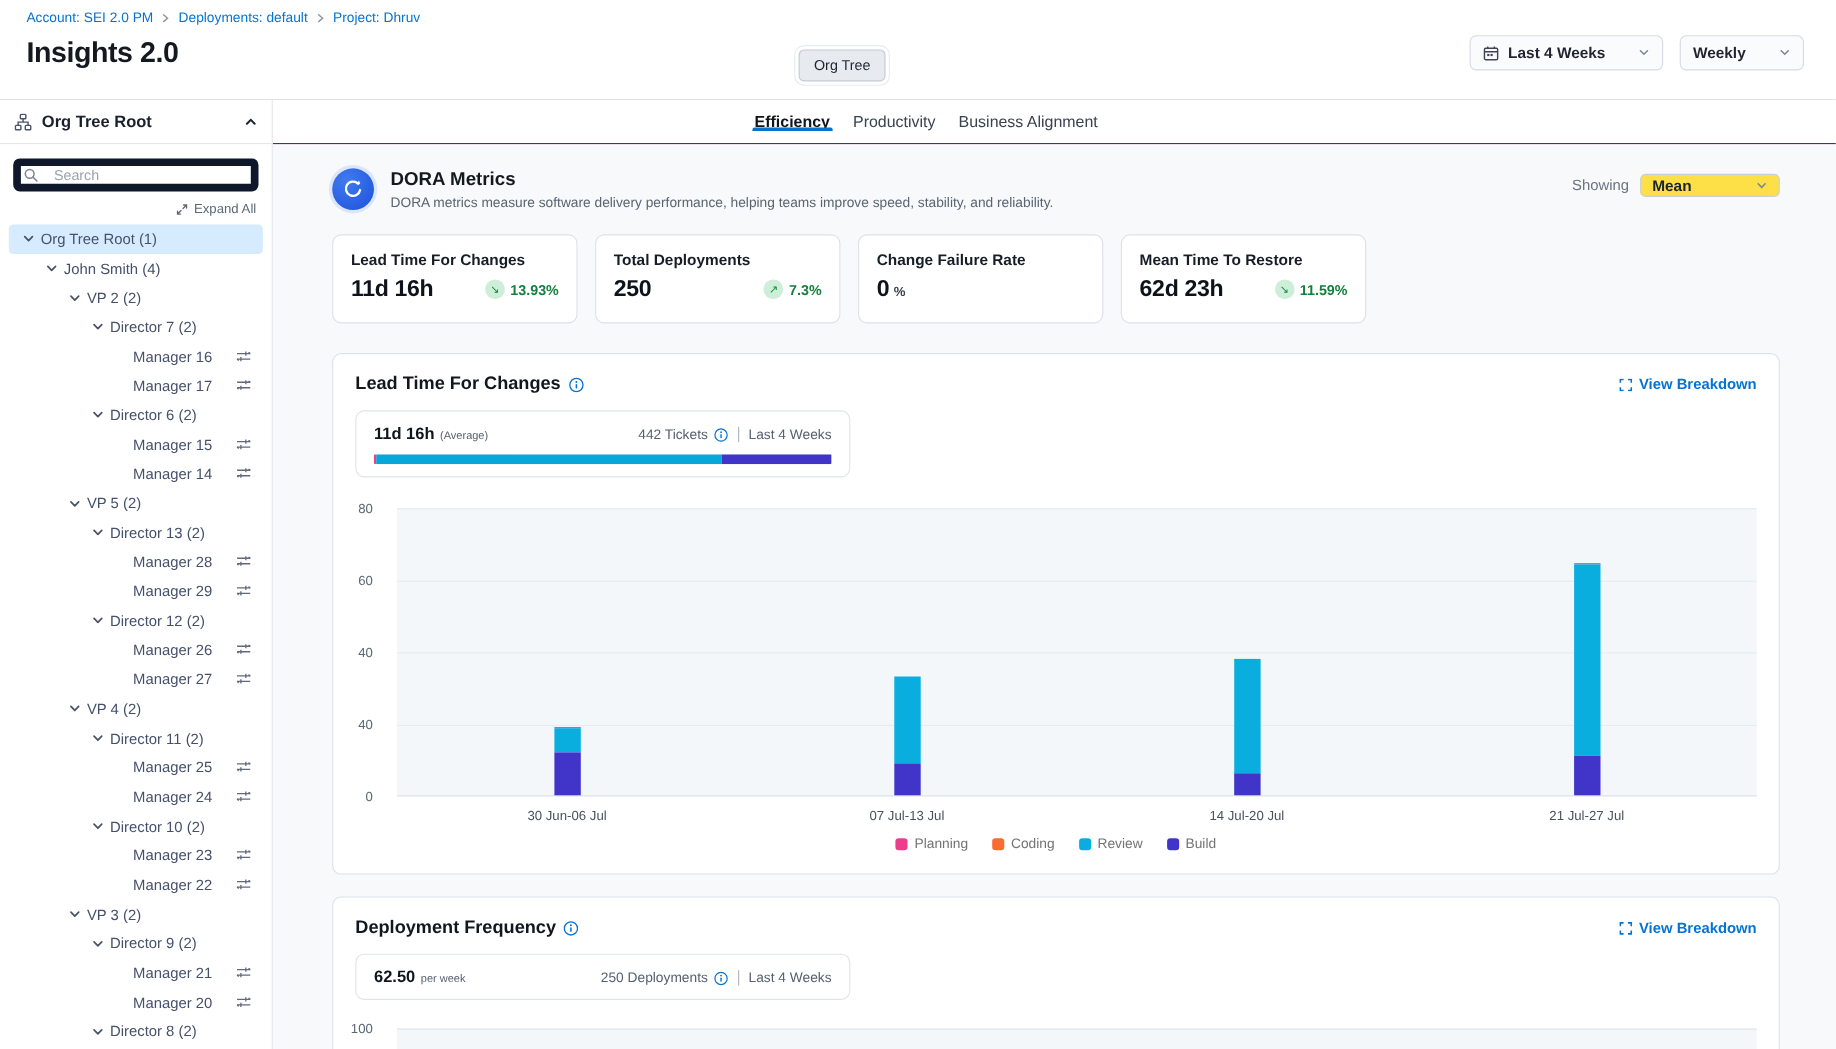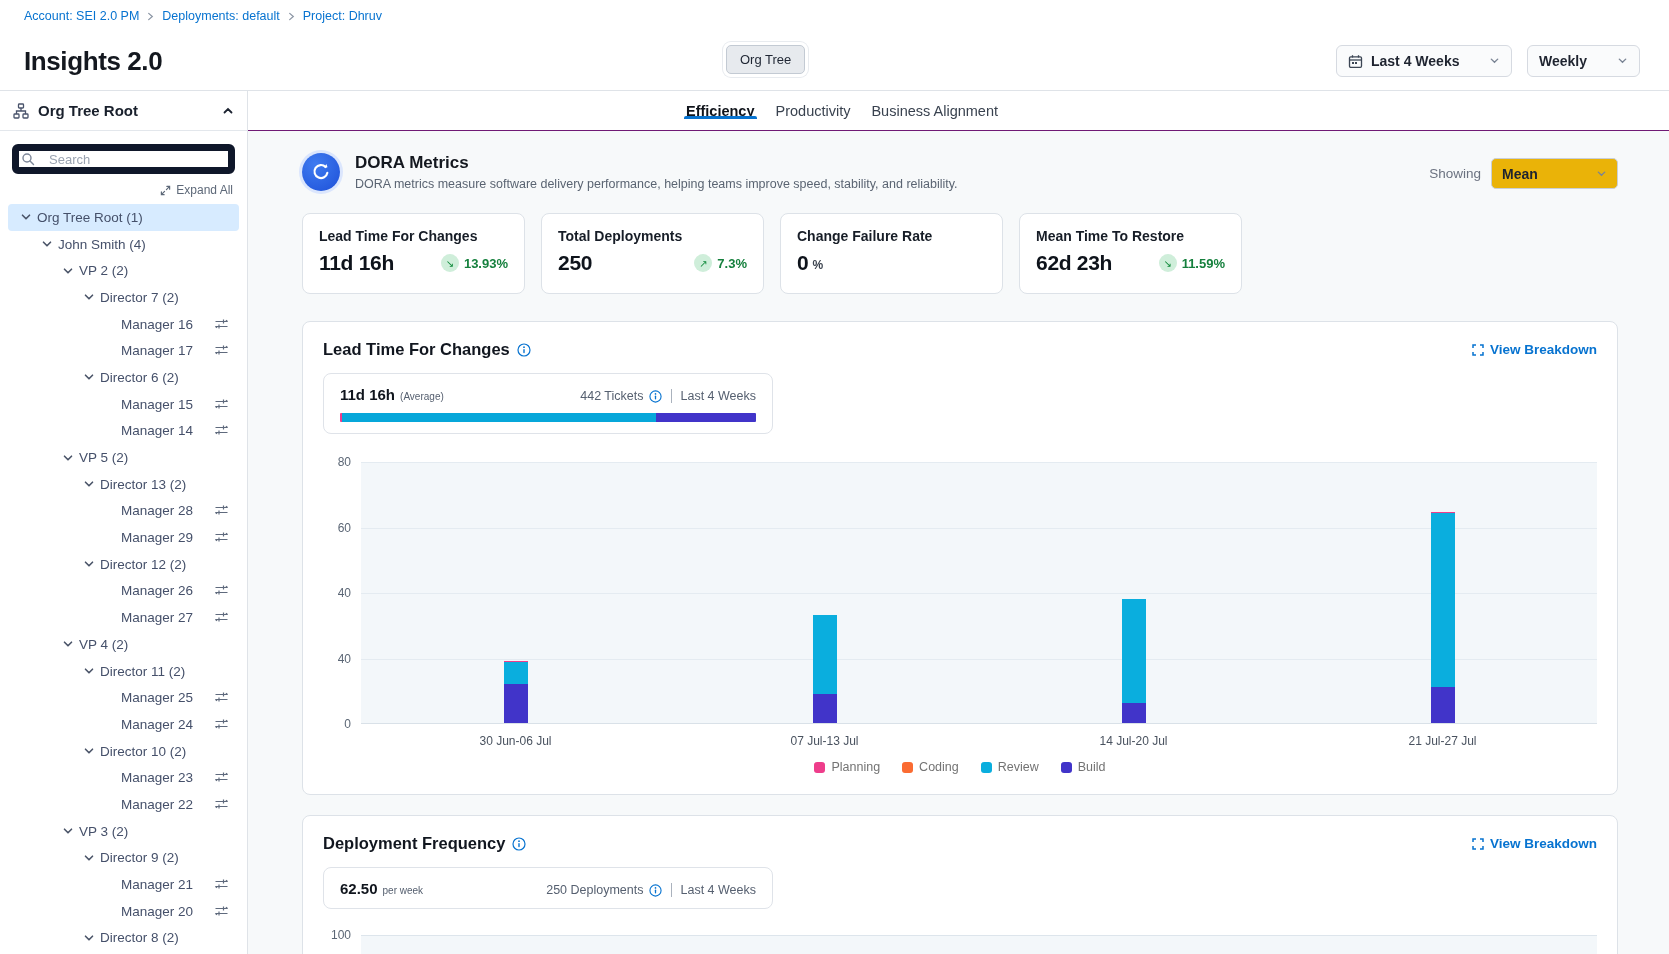--- a/index.html
+++ b/index.html
@@ -4,21 +4,21 @@
 <style>
   * { margin:0; padding:0; box-sizing:border-box; }
   html,body { width:1669px; height:954px; overflow:hidden; background:#fff;
     font-family:"Liberation Sans", sans-serif; color:#1c2331; }
 
   
   .breadcrumb-bar { height:32px; display:flex; align-items:center; padding-left:24px; gap:7px; }
   .crumb { font-size:12.5px; color:#0773d0; cursor:pointer; }
   .crumb-sep { display:flex; align-items:center; }
 
-  .header-row { height:58px; display:flex; align-items:center; padding:0 29px 0 24px; position:relative; }
+  .header-row { height:58px; display:flex; align-items:flex-start; padding:0 29px 0 24px; position:relative; }
   .page-title { font-size:26px; font-weight:800; letter-spacing:-0.4px; color:#14181f; }
   .org-tree-btn { position:absolute; left:726px; top:13px; background:#e7eaee; border:1px solid #c3cad3;
     border-radius:5px; padding:6px 13px; font-size:13px; color:#1f2633; cursor:pointer;
     box-shadow:0 0 0 3px #fff, 0 0 0 4px #e8ebef; }
   .hdr-selects { margin-left:auto; display:flex; gap:15px; }
   .select-box { height:32px; background:#fafbfc; border:1px solid #d6dae1; border-radius:6px;
     display:flex; align-items:center; padding:0 11px; gap:8px; font-size:14px; font-weight:600;
     color:#1f2430; cursor:pointer; }
   .select-box.wide { width:176px; } .select-box.narrow { width:113px; }
   .select-box .chev { margin-left:auto; }
@@ -56,21 +56,21 @@
   
   .dora-head { display:flex; align-items:flex-start; margin-top:12px; }
   .dora-icon { width:38px; height:38px; border-radius:50%; flex:0 0 38px;
     background:radial-gradient(circle at 35% 30%, #3f7bf0, #1d50d8);
     box-shadow:0 0 0 3px #dbe6fd; display:flex; align-items:center; justify-content:center; }
   .dora-text { margin-left:15px; }
   .dora-title { font-size:17px; font-weight:800; color:#14181f; }
   .dora-desc { font-size:12.5px; color:#5a6472; margin-top:4px; }
   .showing { margin-left:auto; display:flex; align-items:center; gap:10px; margin-top:5px; }
   .showing-label { font-size:13.5px; color:#6b7280; }
-  .showing-select { width:127px; height:31px; background:#eab308; border:1px solid #c9cfd8; border-radius:5px;
+  .showing-select { width:127px; height:21px; background:#fde047; border:1px solid #c9cfd8; border-radius:5px;
     display:flex; align-items:center; padding:0 10px; font-size:14px; font-weight:600; color:#1c2330; cursor:pointer; }
   .showing-select .chev { margin-left:auto; }
 
   
   .mcards { display:flex; gap:16px; margin-top:22px; }
   .mcard { width:223px; height:81px; background:#fff; border:1px solid #dde2e8; border-radius:8px; padding:14px 16px 0; }
   .mcard-title { font-size:14px; font-weight:700; color:#171d27; white-space:nowrap; }
   .mcard-row { display:flex; align-items:center; margin-top:7px; }
   .mcard-value { font-size:21px; font-weight:800; color:#0e131b; letter-spacing:-0.3px; }
   .mcard-unit { font-size:12px; font-weight:600; color:#3a424e; margin-left:4px; margin-top:4px; }
@@ -91,21 +91,21 @@
   .sum-row { display:flex; align-items:baseline; }
   .sum-value { font-size:15px; font-weight:800; color:#10151d; }
   .sum-qual { font-size:10px; color:#566070; margin-left:5px; }
   .sum-right { margin-left:auto; display:flex; align-items:center; gap:6px; font-size:12.5px; color:#566070; }
   .sum-range { border-left:1px solid #aab2bd; padding-left:8px; margin-left:3px; }
   .sum-bar { display:flex; height:9px; margin-top:10px; overflow:hidden; border-radius:1px; }
 
   
   .chart-grid { display:flex; margin-top:28px; }
   .ygutter { width:38px; flex:0 0 38px; position:relative; }
-  .ylab { position:absolute; right:10px; font-size:12px; color:#5b6675; transform:translateY(-50%); }
+  .ylab { position:absolute; right:22px; font-size:12px; color:#5b6675; transform:translateY(-50%); }
   .plot { flex:1; position:relative; background:#f3f7fa; border-bottom:1px solid #d9e1e8; }
   .gridline { position:absolute; left:0; right:0; height:1px; background:#e4ebf1; }
   .bar { position:absolute; bottom:0; width:24px; display:flex; flex-direction:column-reverse; }
   .xlabels { position:relative; height:28px; margin-left:38px; }
   .xlab { position:absolute; top:10px; transform:translateX(-50%); font-size:12px; color:#49525f; white-space:nowrap; }
   .legend { display:flex; justify-content:center; gap:22px; margin-top:8px; }
   .leg-item { display:flex; align-items:center; gap:6px; font-size:12.5px; color:#737373; }
   .leg-swatch { width:11px; height:11px; border-radius:3px; }
 
   .df-chart { display:flex; margin-top:26px; }

